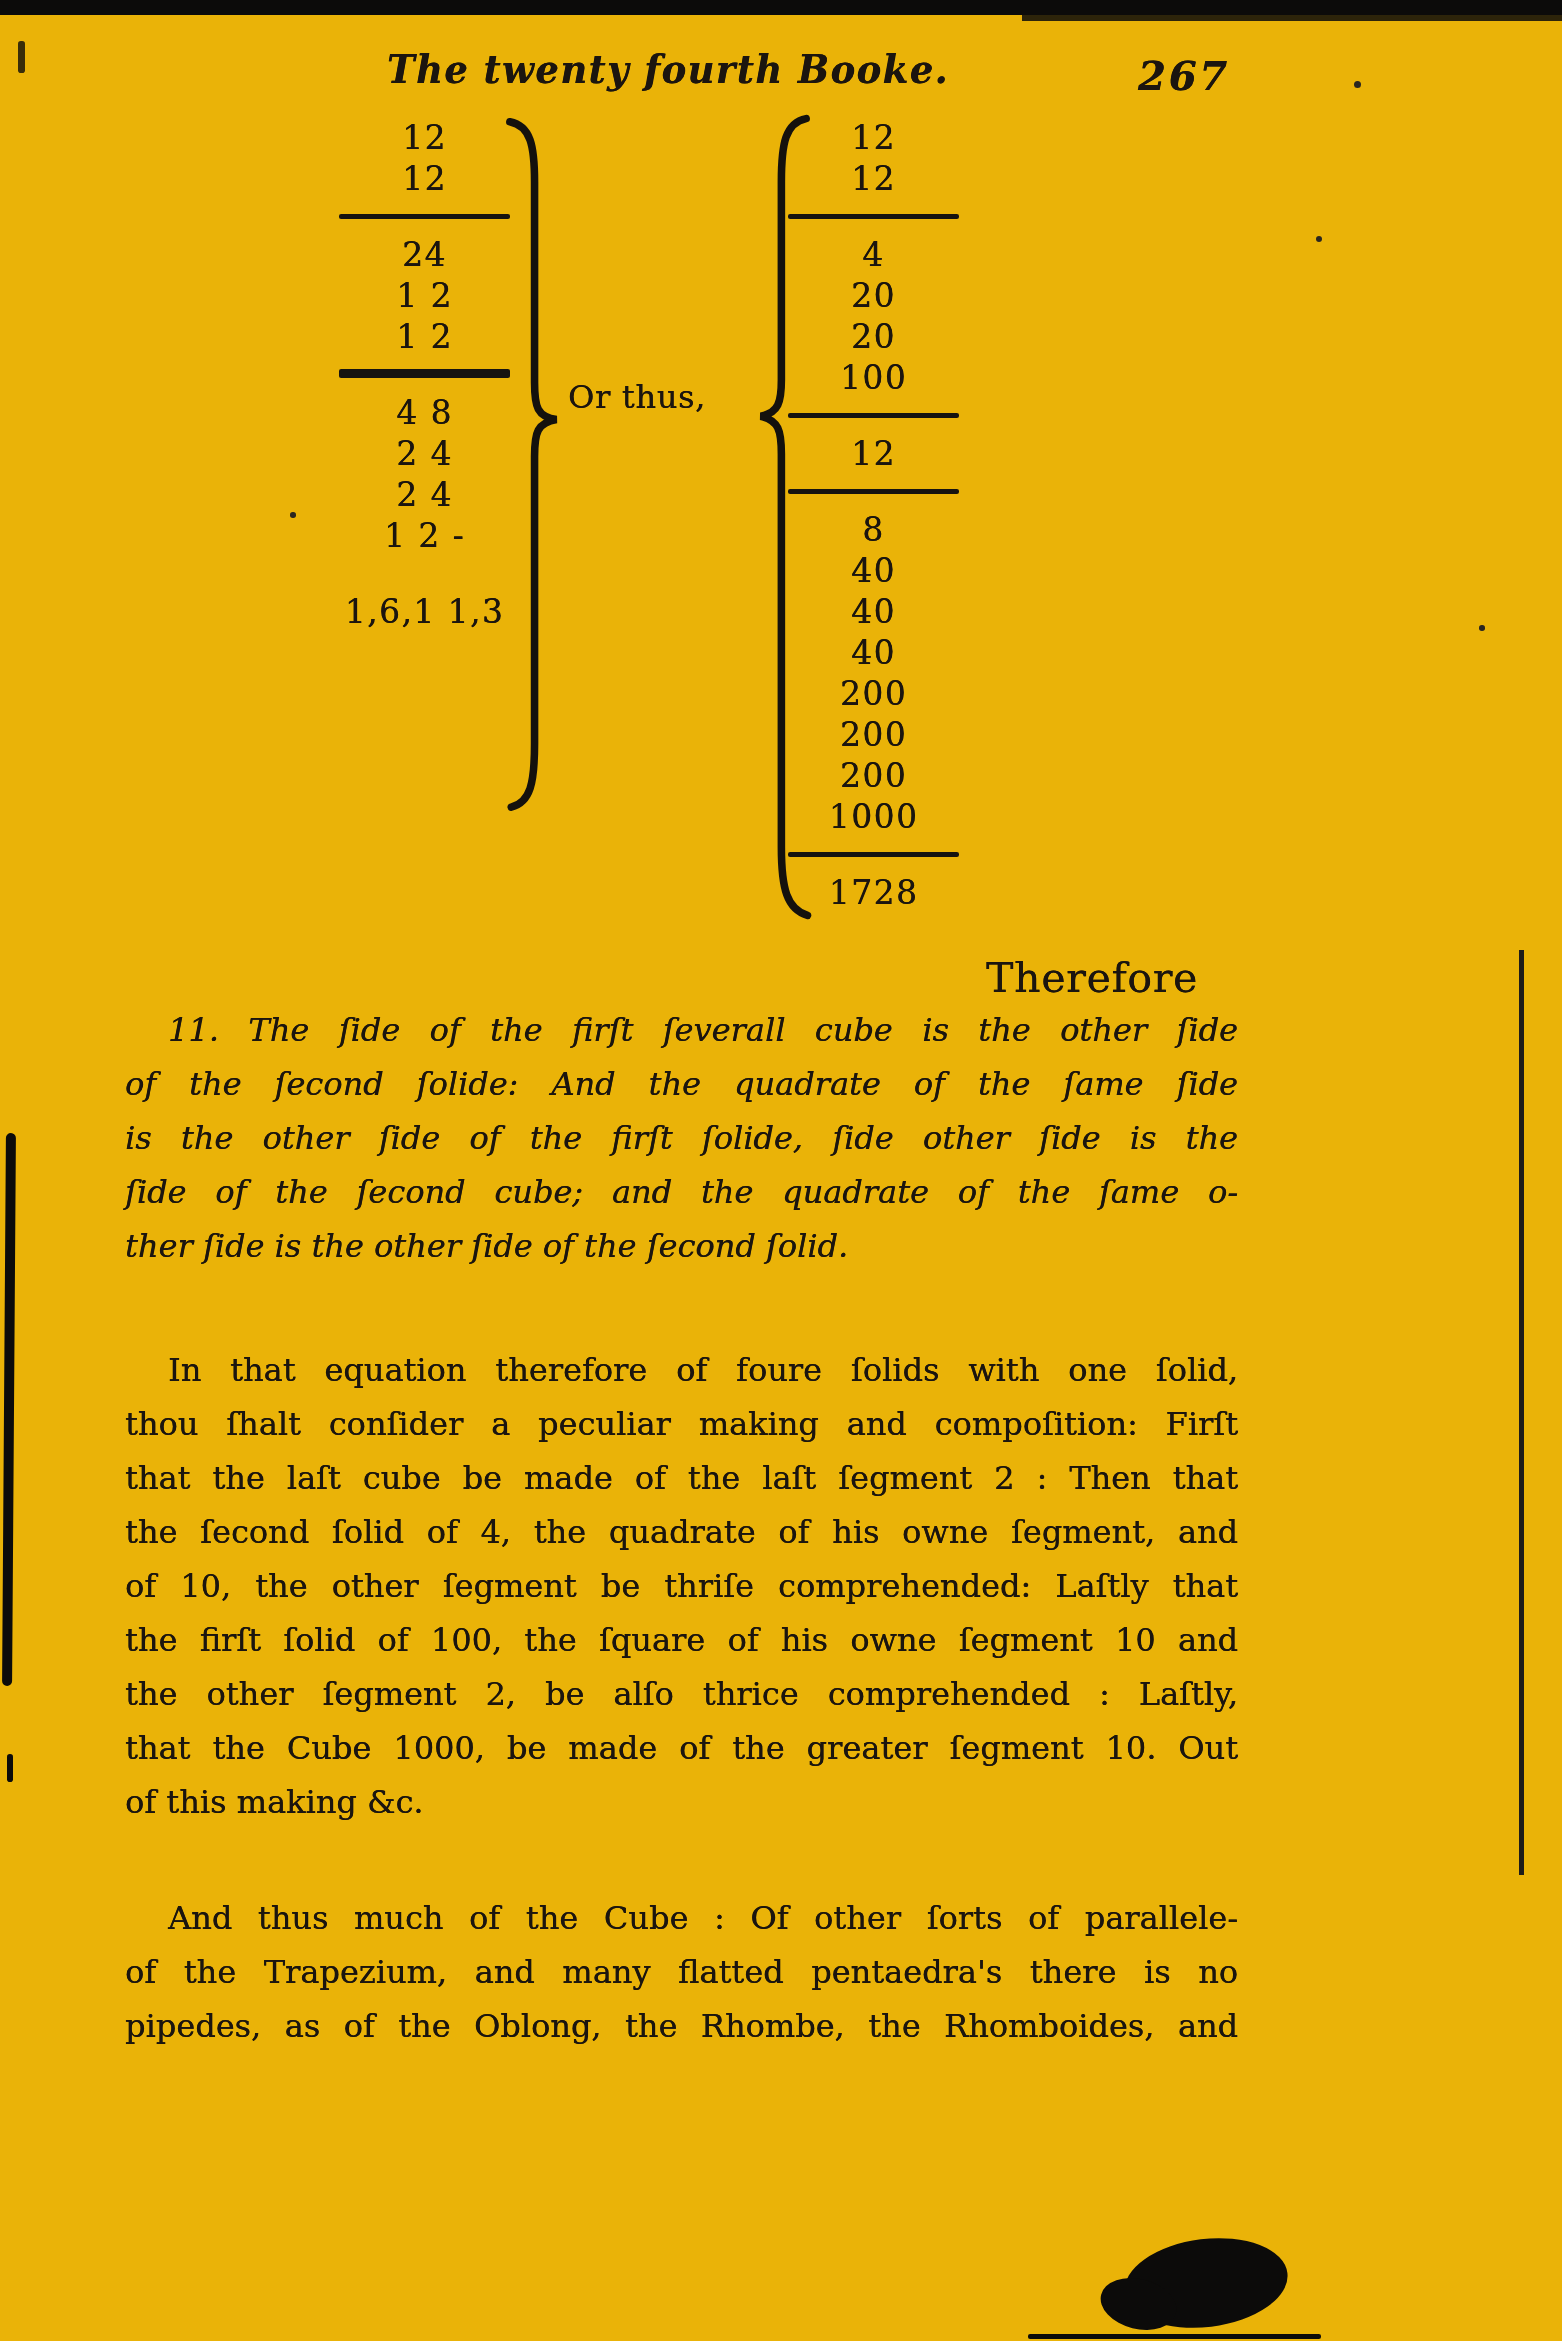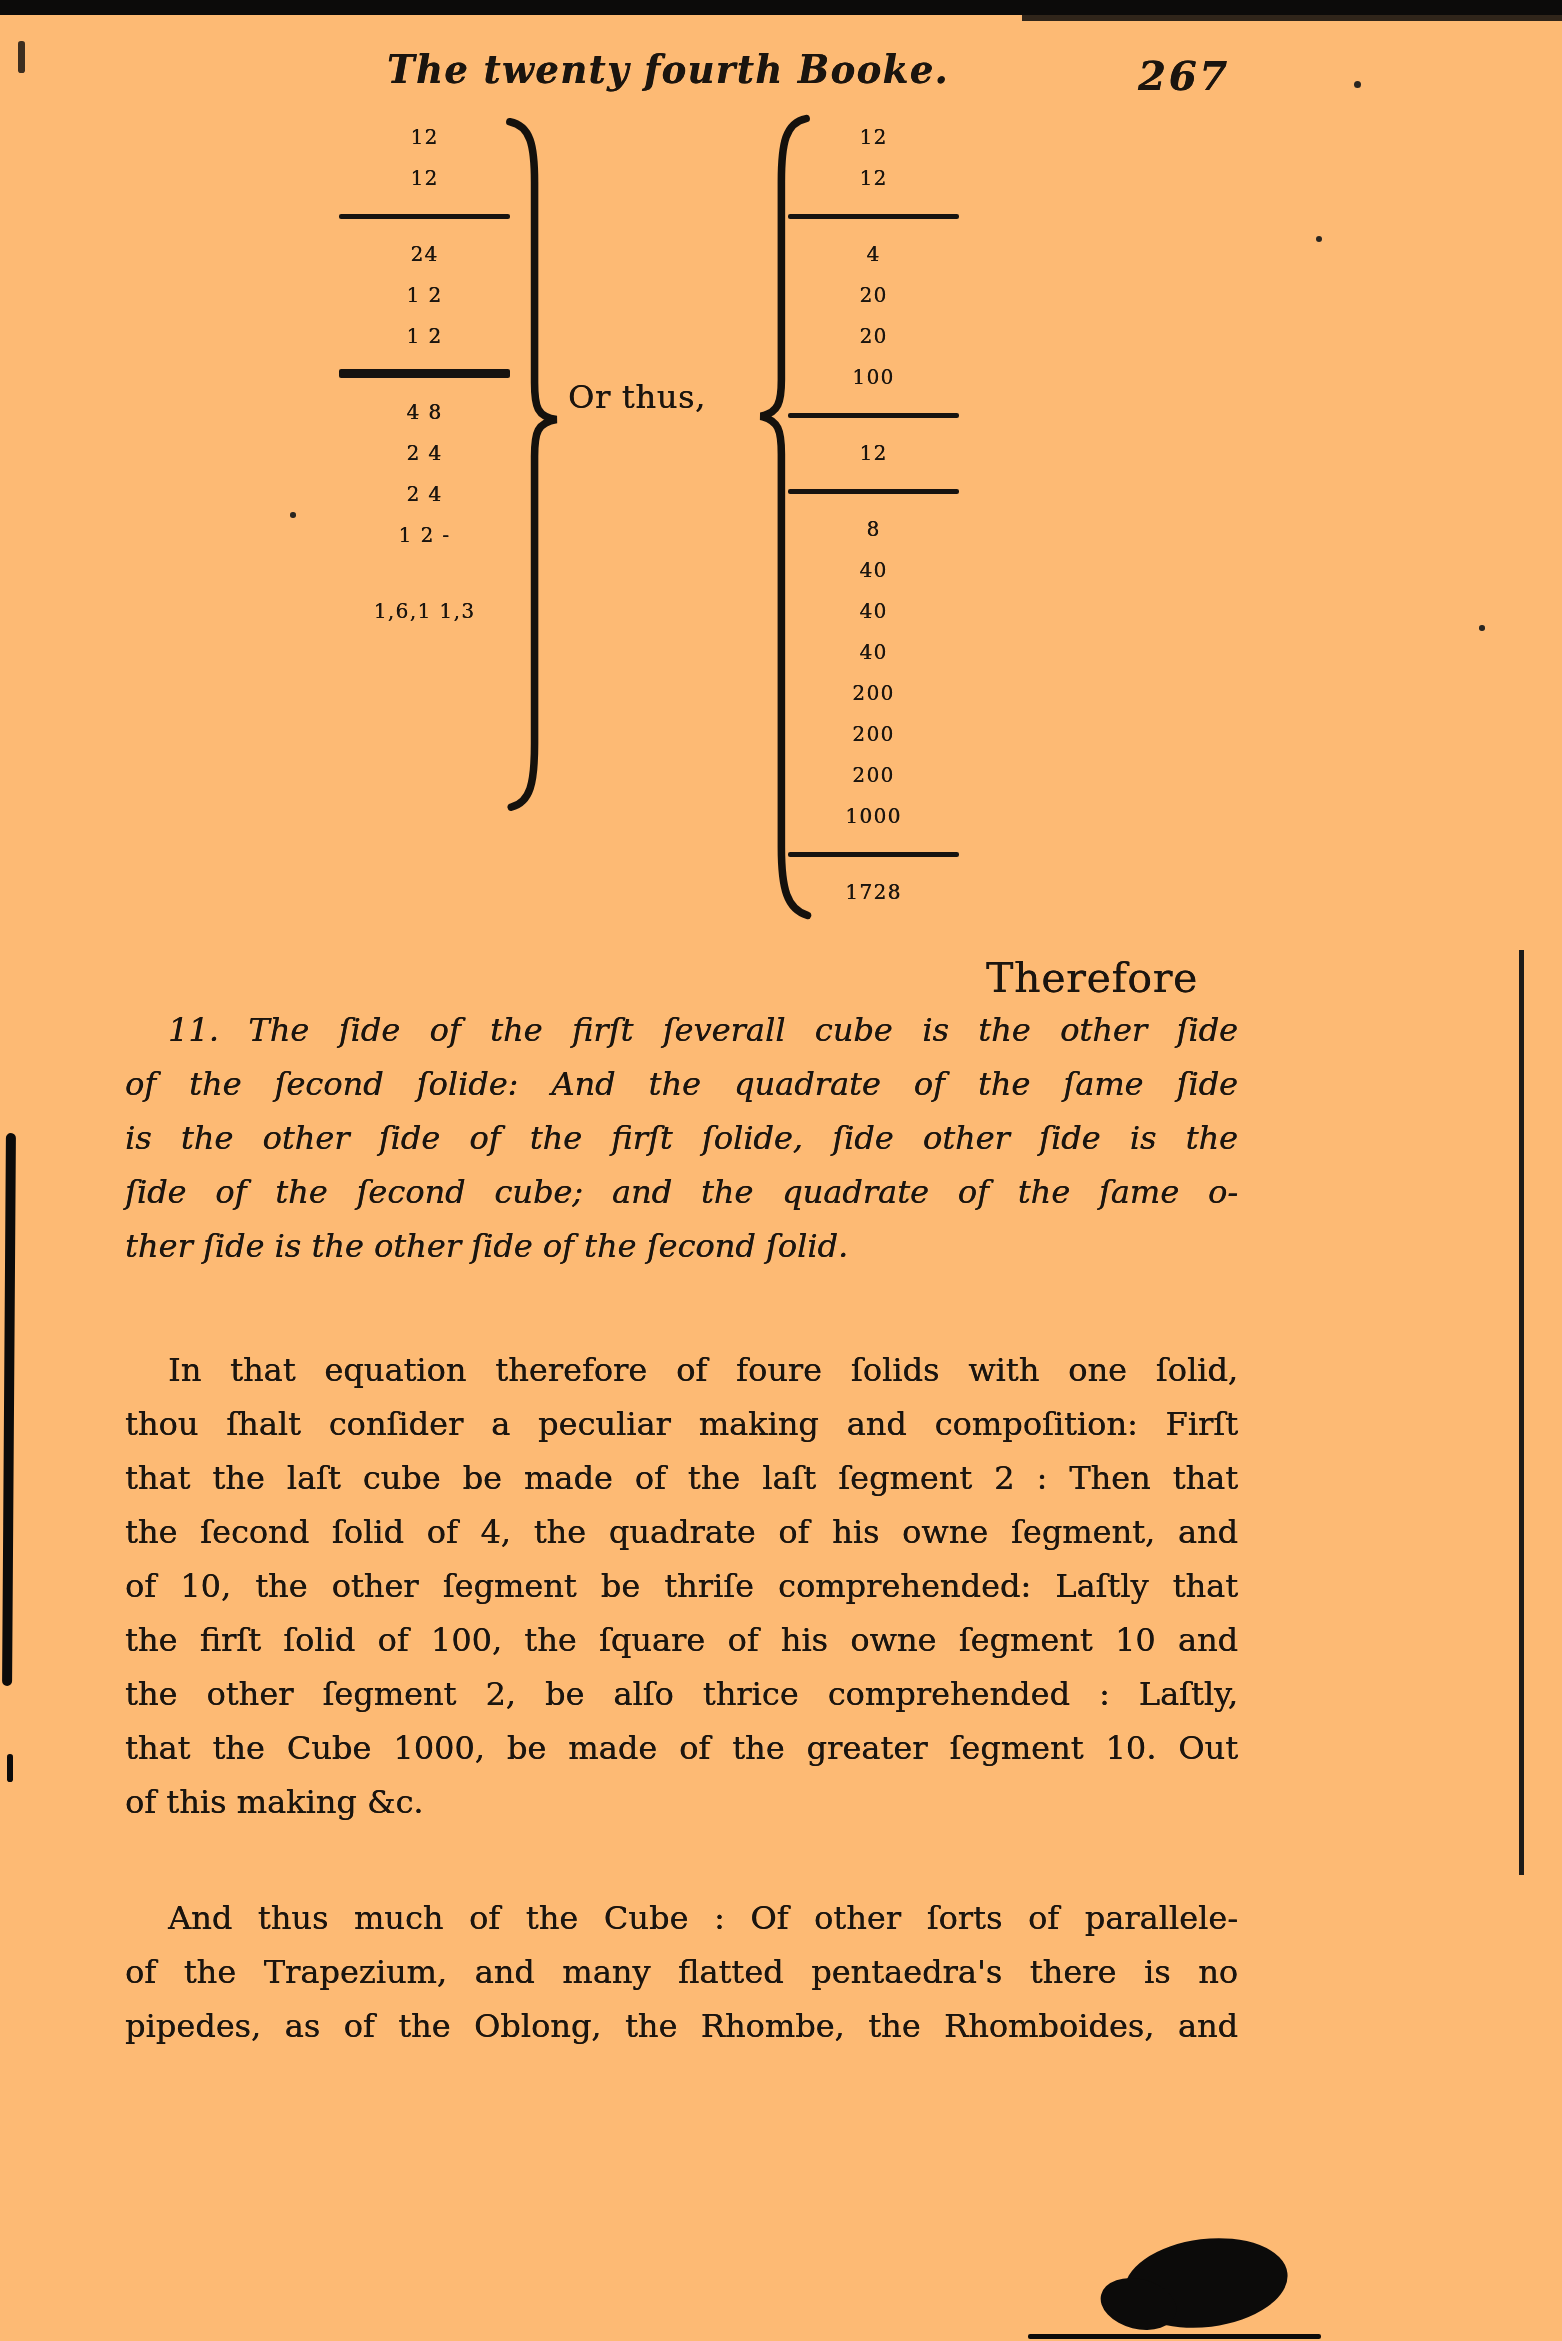--- a/index.html
+++ b/index.html
@@ -1,20 +1,20 @@
 <!DOCTYPE html>
 <html style="font-size:11px"><head>
 <meta charset="utf-8">
 <style>
   html,body { margin:0; padding:0; background:#e8e6e0; }
   .page {
     position:relative;
     width:1563px; height:2342px;
     margin:0 auto;
-    background:#fdba74;
+    background:#eab308;
     overflow:hidden;
     font-family:"DejaVu Serif","Liberation Serif",serif;
     color:#1b150f;
   }
   .ink { text-shadow:0.3px 0 currentColor; }
 
   
   .art { position:absolute; background:#0c0b0a; }
   .top-bar     { left:0; top:0; width:1563px; height:15px; }
   .top-bar2    { left:1022px; top:15px; width:541px; height:5.5px; opacity:.85; }
@@ -37,21 +37,21 @@
   }
   .page-number {
     position:absolute; left:1138px; top:52px;
     font-size:40px; font-weight:bold; font-style:italic; letter-spacing:2.8px;
   }
 
   
   .num-col { position:absolute; width:173px; }
   .num-col .num {
     height:41px; line-height:41px; text-align:center;
-    font-size:20px; letter-spacing:1.4px; white-space:nowrap;
+    font-size:33px; letter-spacing:1.4px; white-space:nowrap;
   }
   .hrule { position:relative; height:35px; }
   .hrule::after {
     content:""; position:absolute; left:1.4px; right:1.4px; top:14.5px;
     height:5.5px; background:#161310; border-radius:2.1px;
   }
   .hrule.thick::after { height:9px; top:12.4px; }
   .num.total { margin-top:35px; }
   #leftcol  { left:338px;  top:117px; }
   #rightcol { left:787px; top:117px; }

